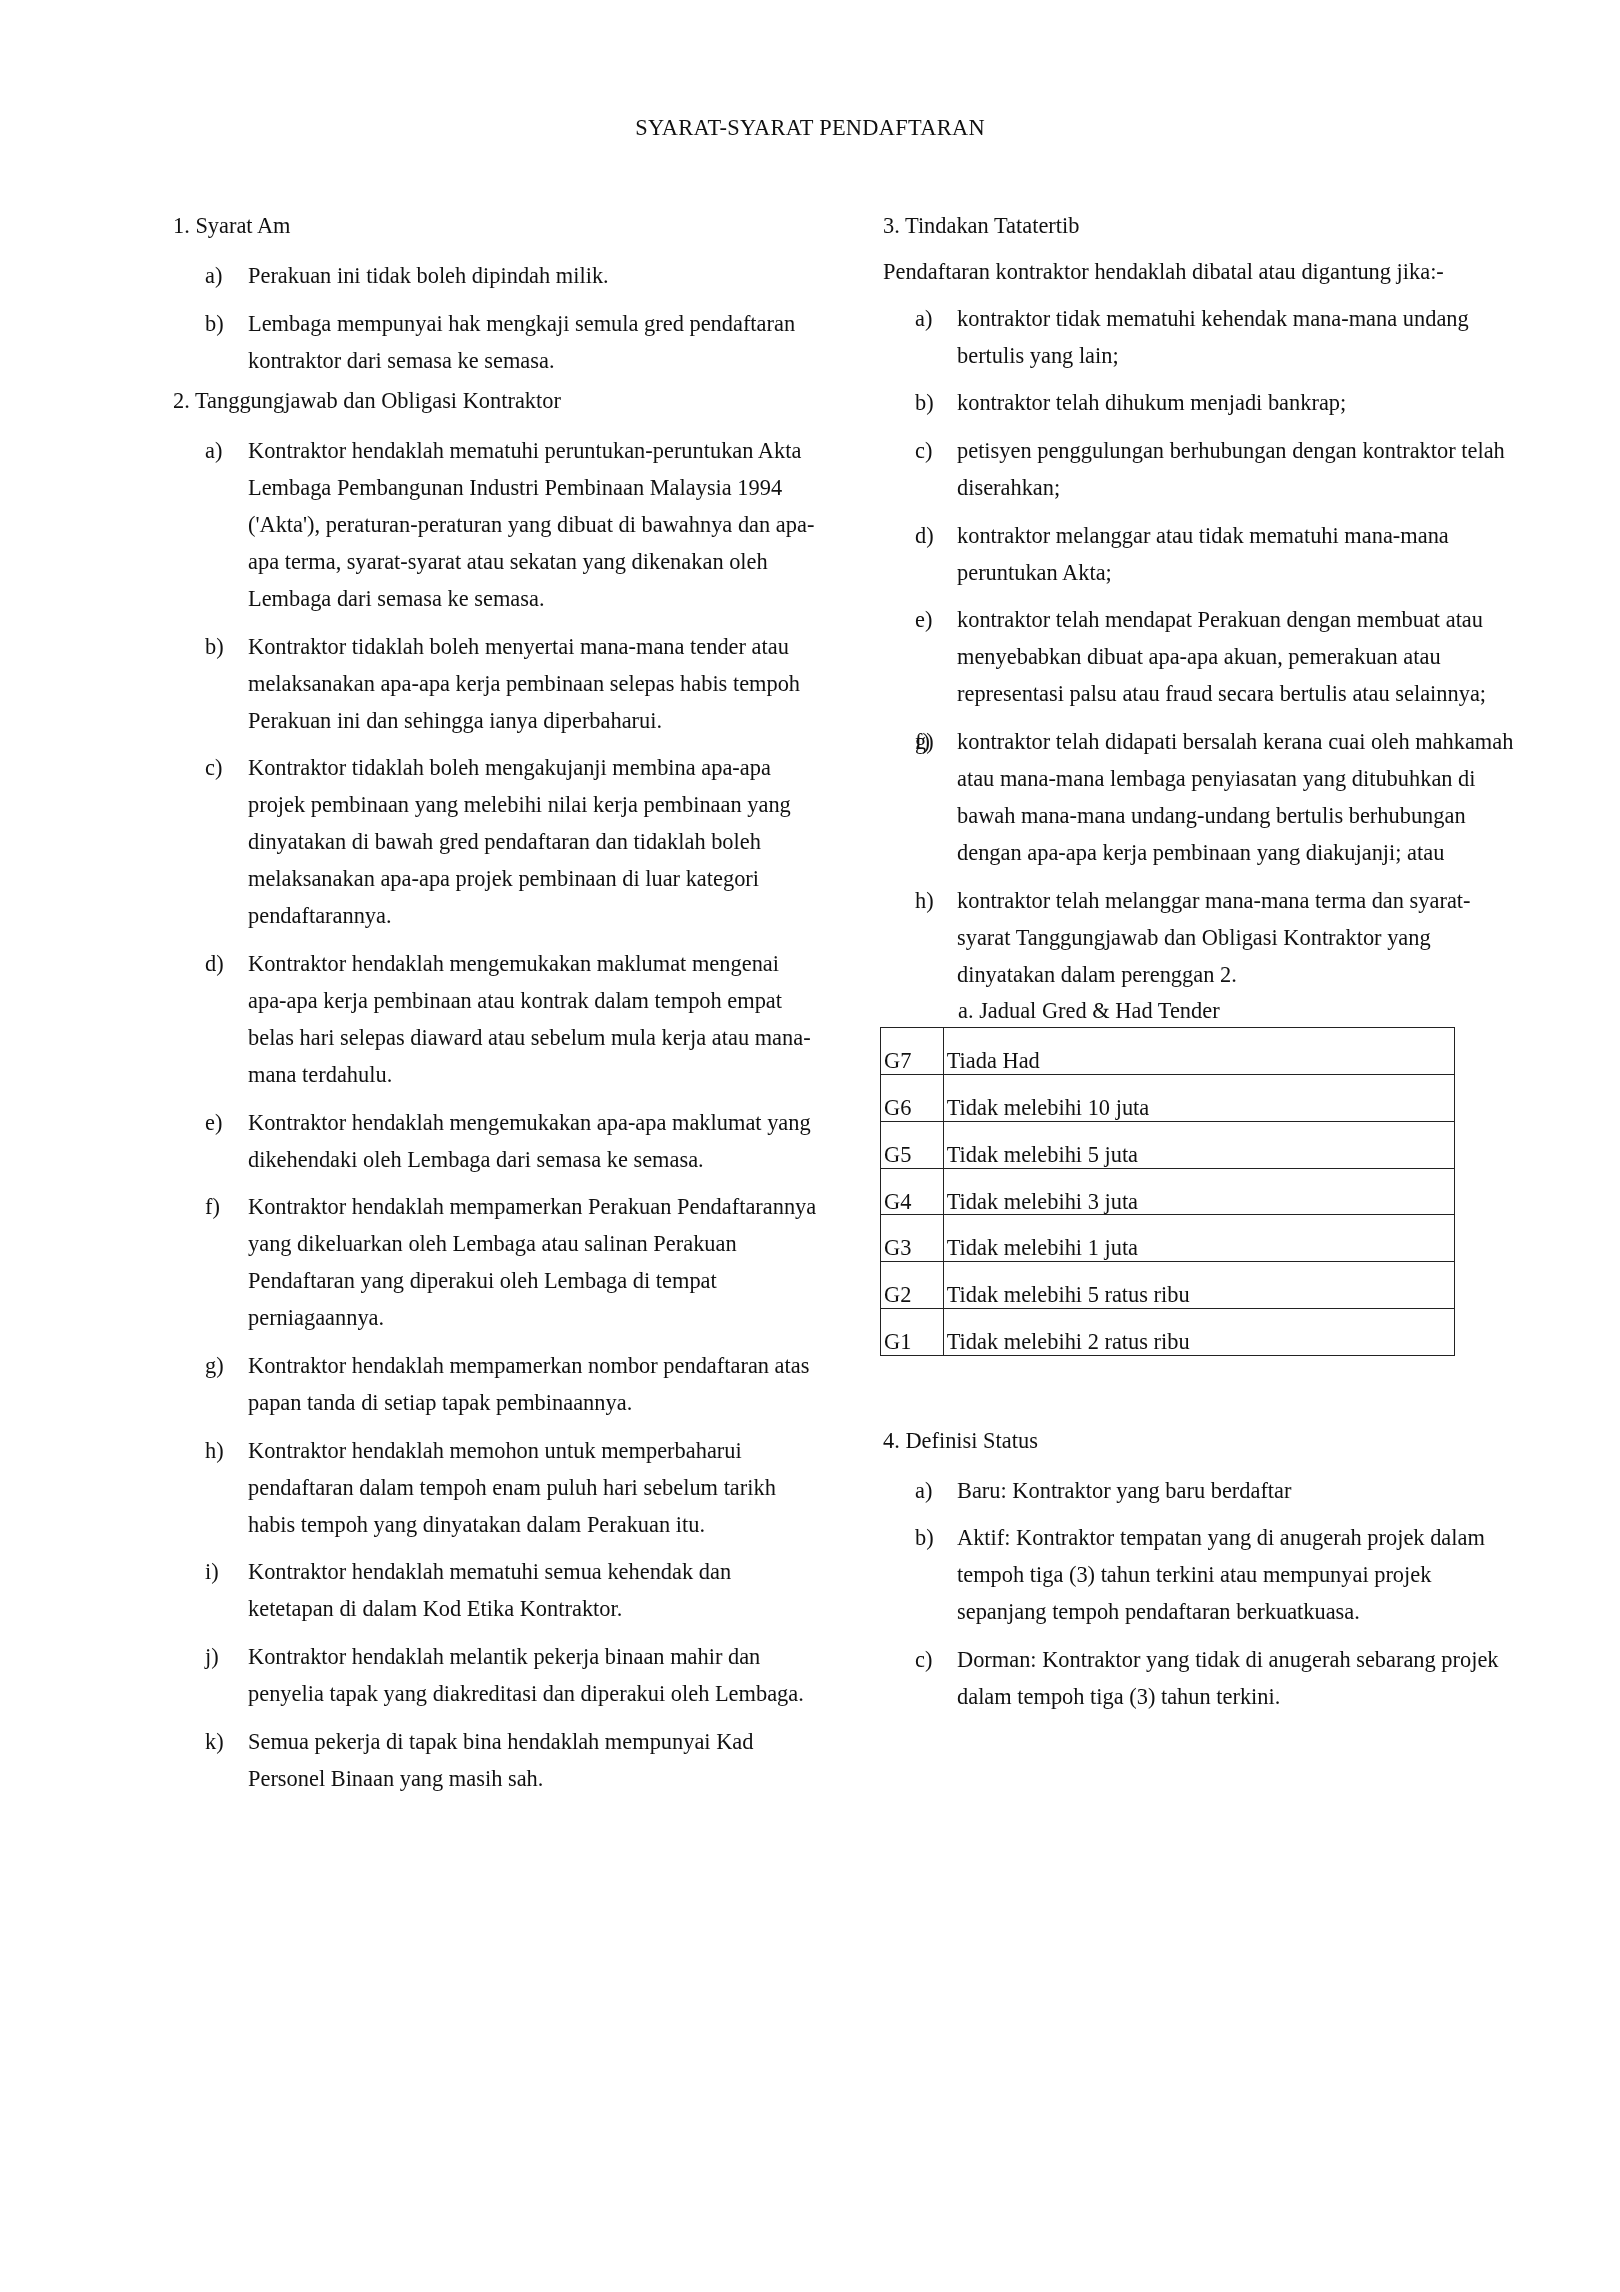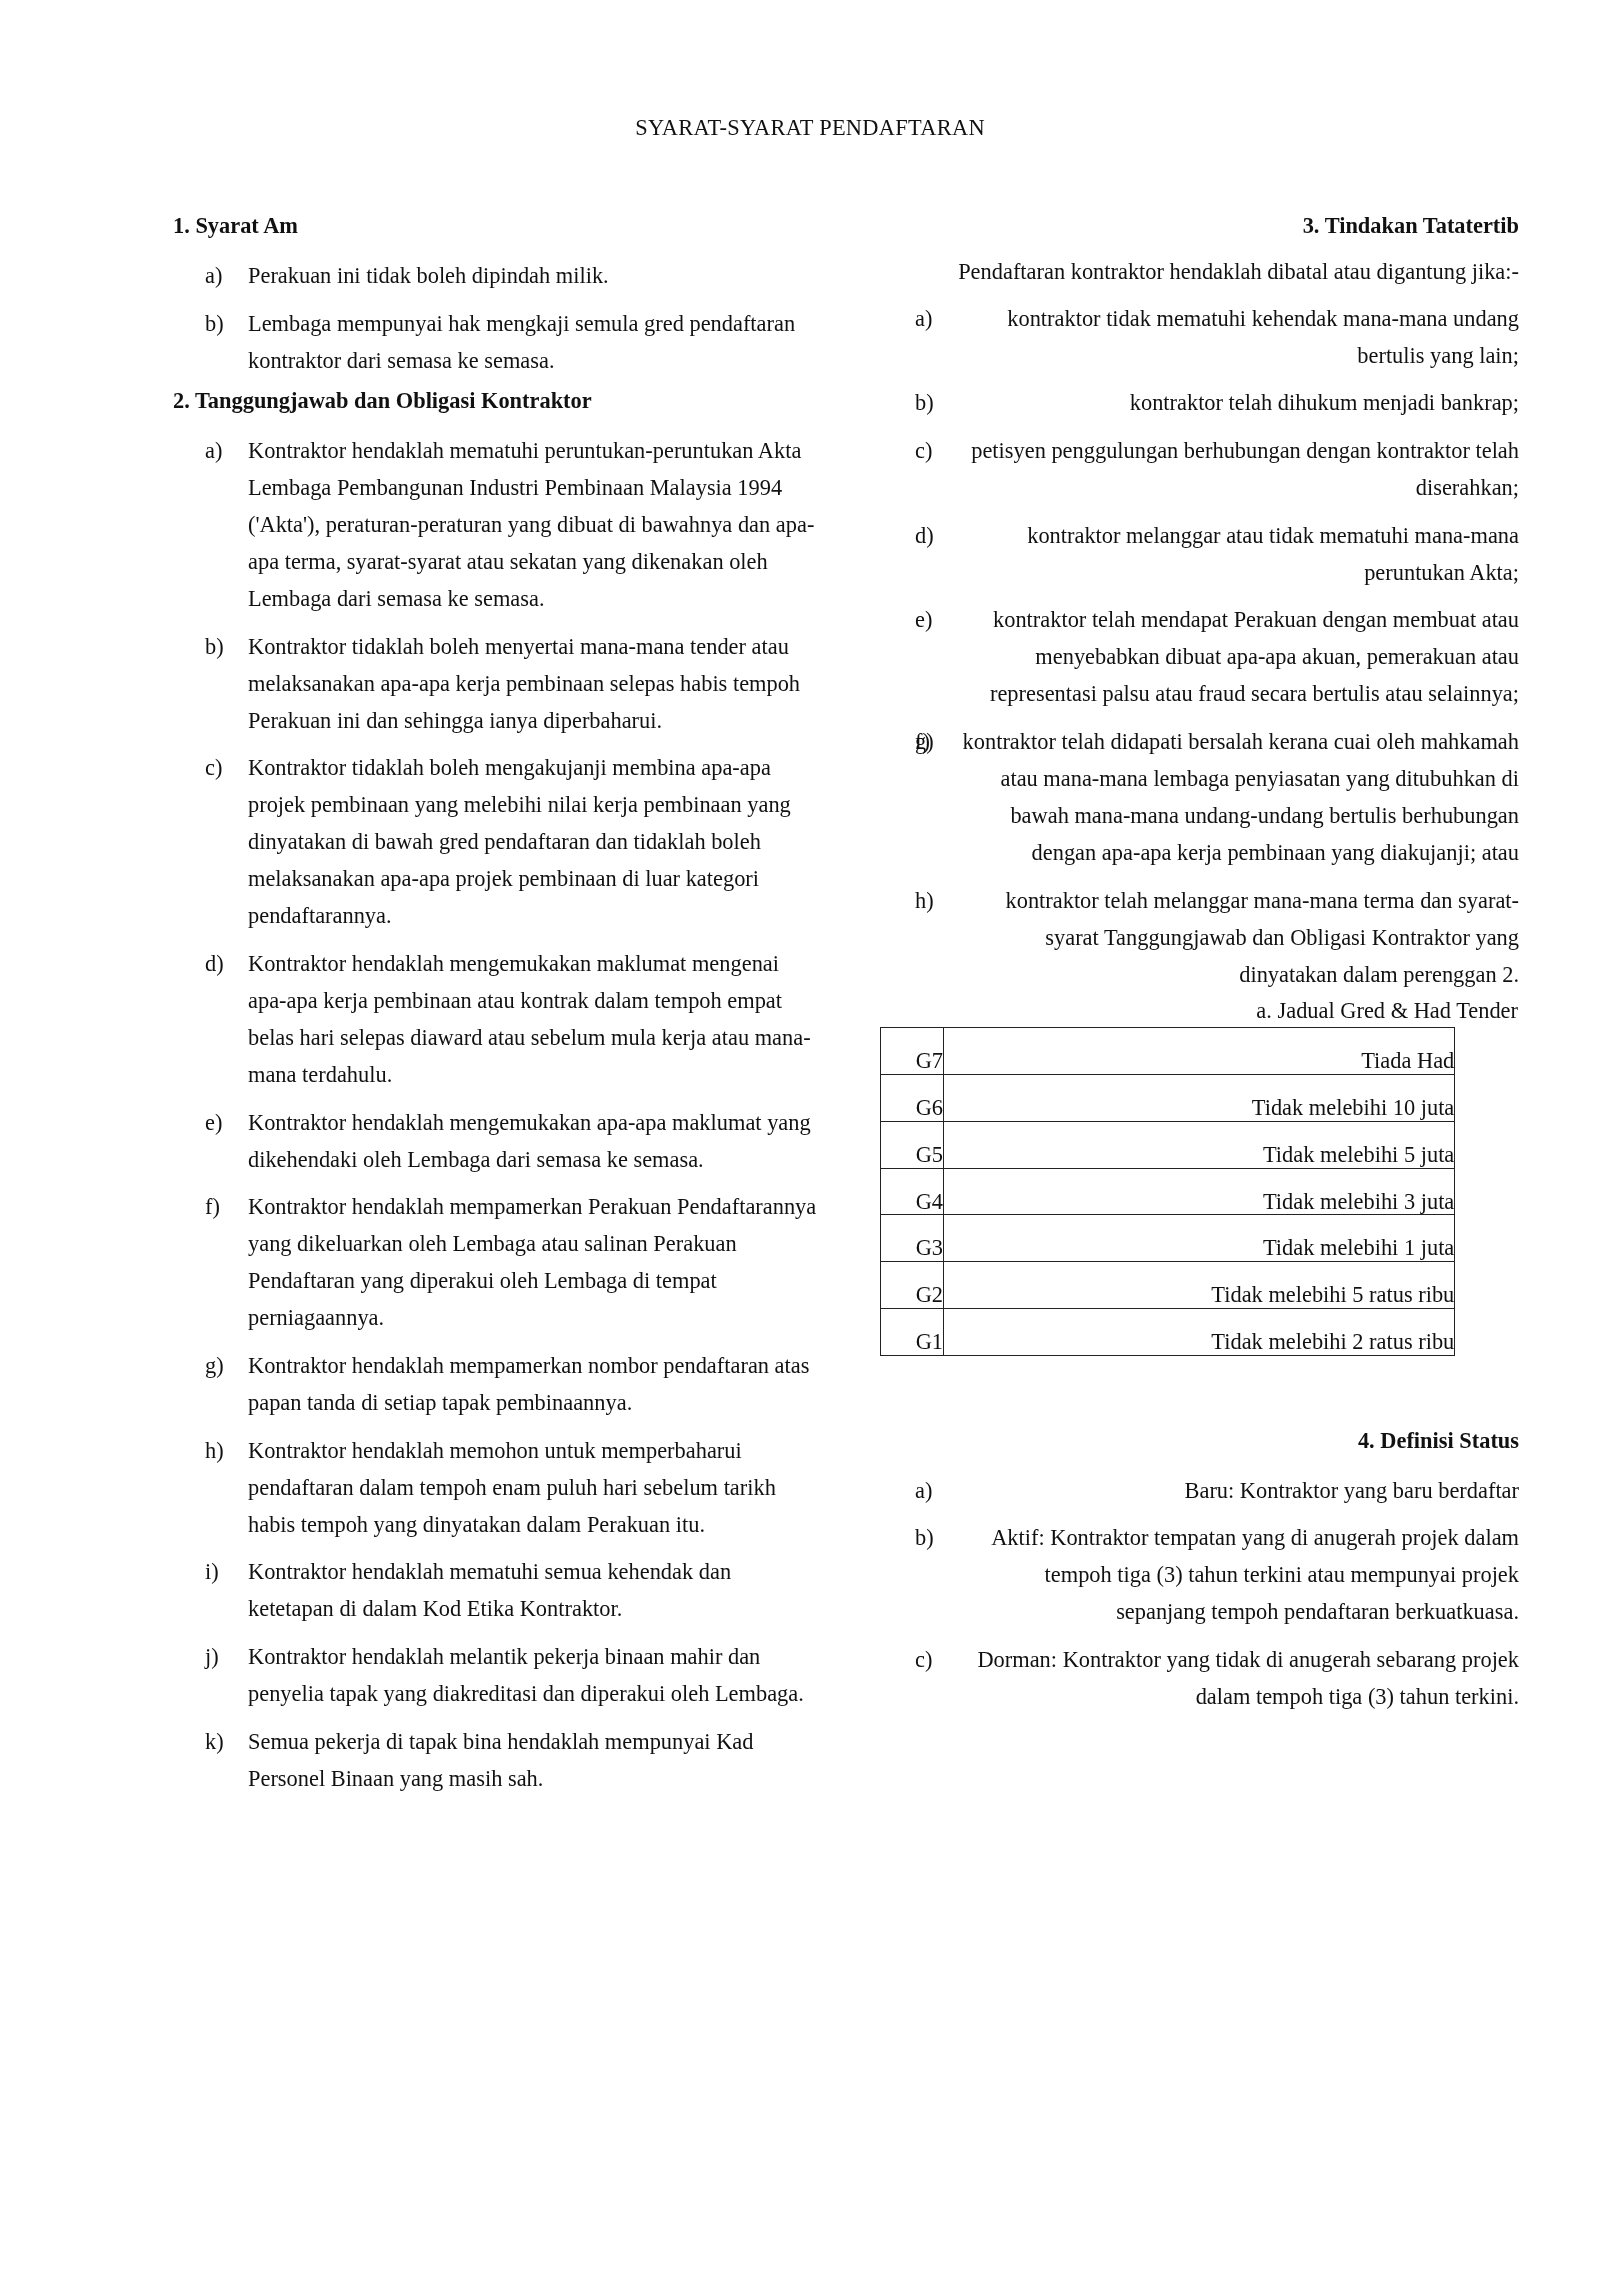--- a/index.html
+++ b/index.html
@@ -7,22 +7,22 @@
     width: 1620px; height: 2293px; position: relative; overflow: hidden;
     font-family: "Liberation Serif", "DejaVu Serif", serif;
     color: #111111;
   }
   .title {
     position: absolute; top: 115px; left: 0; width: 1620px;
     text-align: center; font-size: 22.4px; letter-spacing: 0.3px;
   }
   .col { position: absolute; top: 211px; }
   .col-left { left: 173px; width: 645px; }
-  .col-right { left: 883px; width: 636px; text-align: right; }
-  .heading { font-size: 22.4px; line-height: 30px; margin: 0 0 16px 0; font-weight: bold; }
+  .col-right { left: 883px; width: 636px; }
+  .heading { font-size: 22.4px; line-height: 30px; margin: 0 0 16px 0; }
   .intro { font-size: 22.4px; line-height: 30px; margin: 0 0 12.5px 0; }
   .item { position: relative; font-size: 22.4px; line-height: 37px; margin: 0 0 10.7px 0; padding-left: 75px; }
   .item .marker { position: absolute; left: 32px; top: 0; }
   .col-right .item { padding-left: 74px; }
   .col-right .item .marker { left: 32px; }
   .sub-caption { font-size: 22.4px; line-height: 30px; padding-left: 74px; margin: 1px; }
   table.grade {
     border-collapse: collapse; margin-left: -2.7px; width: 575px; font-size: 22.4px;
   }
   table.grade td {

